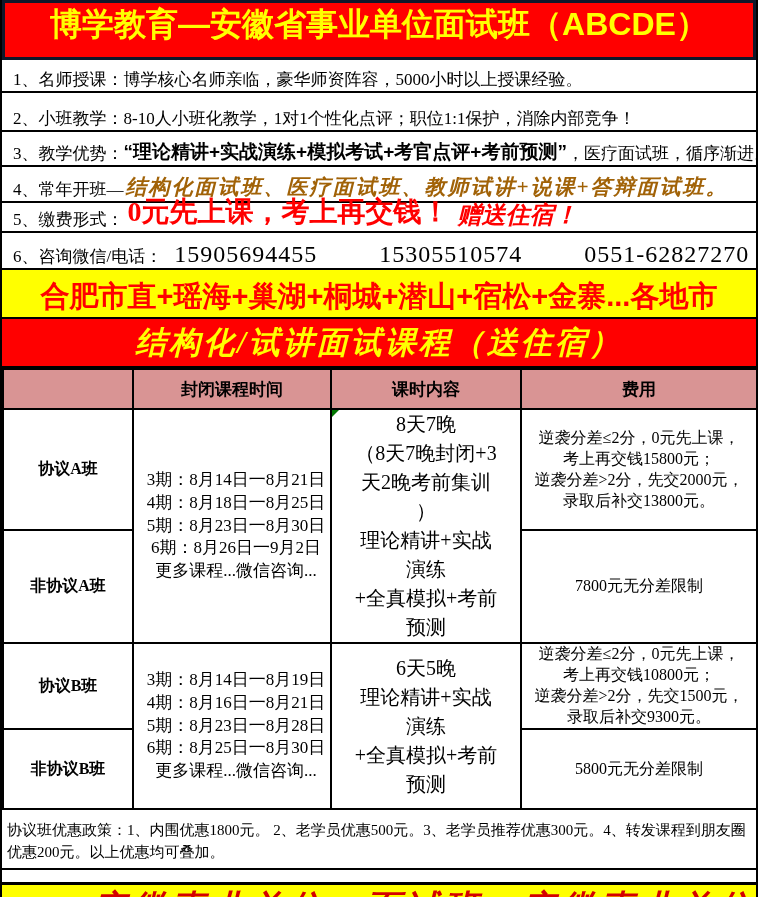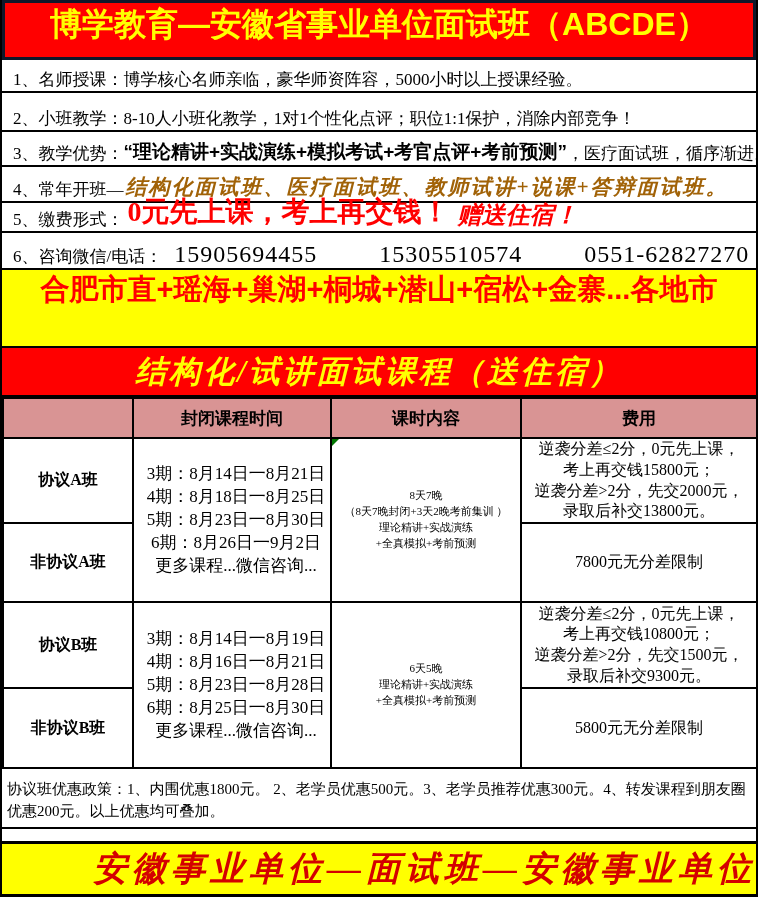--- a/index.html
+++ b/index.html
@@ -38,22 +38,22 @@
     color:#a16207; font-weight:bold; font-style:italic;
     font-size:21px; letter-spacing:2px; margin-left:2px;
   }
   .item .big-red { color:#ff0000; font-weight:bold; font-size:28px; margin-left:4px; }
   .item .brush-small { color:#ff0000; font-weight:bold; font-style:italic; font-size:24px; margin-left:8px; }
   .item .phone { font-size:24px; margin-left:12px; letter-spacing:1px; }
   .item .phone + .phone { margin-left:62px; }
 
   
   .region-banner {
-    height:78px; background:#ffff00; border-bottom:2px solid #000;
-    display:flex; align-items:flex-start; justify-content:center; flex:0 0 auto;
+    height:49px; background:#ffff00; border-bottom:2px solid #000;
+    display:flex; align-items:flex-end; justify-content:center; flex:0 0 auto;
   }
   .region-banner .text {
     color:#ff0000; font-family:"Liberation Sans", sans-serif;
     font-weight:bold; font-size:29px; white-space:nowrap;
   }
   .course-banner {
     height:49px; background:#ff0000; border-bottom:2px solid #000;
     display:flex; align-items:center; justify-content:center; flex:0 0 auto;
   }
   .course-banner .text {
@@ -62,21 +62,21 @@
   }
 
   
   table.course { border-collapse:collapse; width:100%; table-layout:fixed; flex:0 0 auto; }
   table.course th, table.course td { border:2px solid #000; text-align:center; vertical-align:middle; }
   table.course thead th {
     background:#d99494; height:40px; font-size:17px; font-weight:bold; color:#000;
   }
   td.row-label { font-weight:bold; font-size:16px; }
   td.schedule-cell { text-align:left; padding-left:8px; font-size:17px; line-height:1.35; }
-  td.content-cell { font-size:11px; line-height:1.45; position:relative; padding:0 12px; }
+  td.content-cell { font-size:20px; line-height:1.45; position:relative; padding:0 20px; }
   td.fee-cell { font-size:16px; line-height:1.3; padding:0 2px; }
   .prewrap { white-space:pre-line; }
   .tr-a1 { height:85px; }
   .tr-a2 { height:79px; }
   .tr-b1 { height:86px; }
   .tr-b2 { height:80px; }
   .comment-tri {
     position:absolute; top:0; left:0; width:0; height:0;
     border-top:7px solid #007500; border-right:7px solid transparent;
   }

